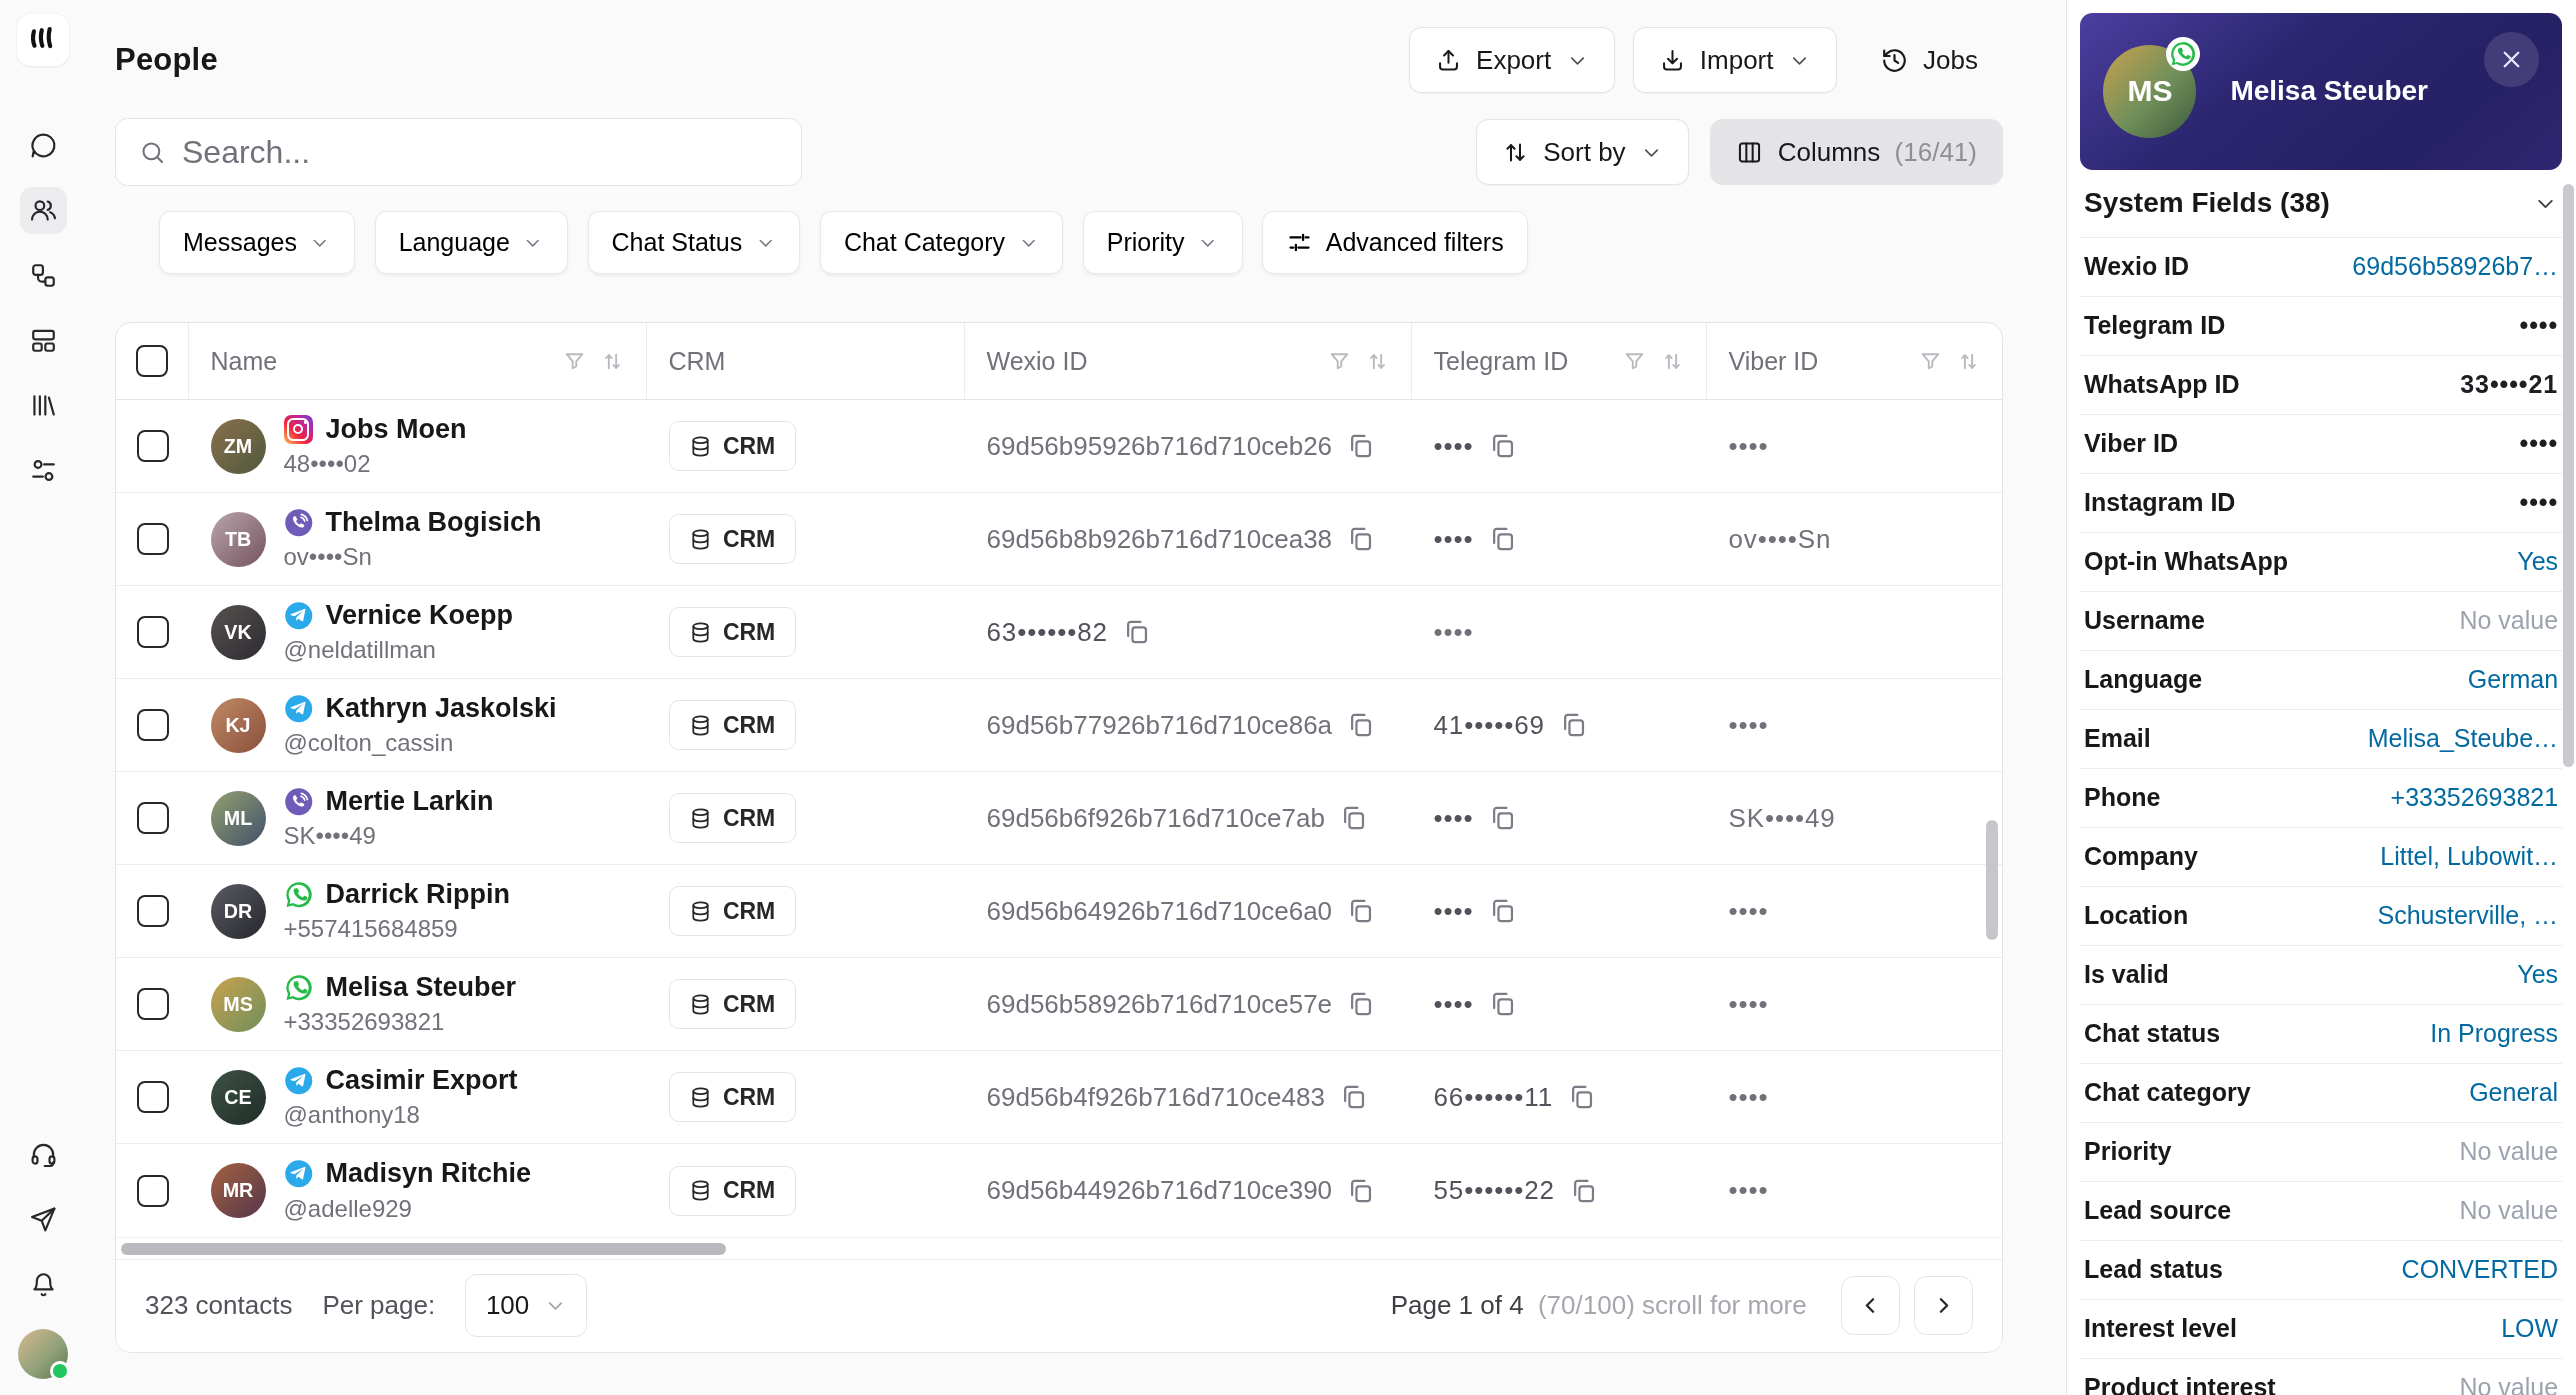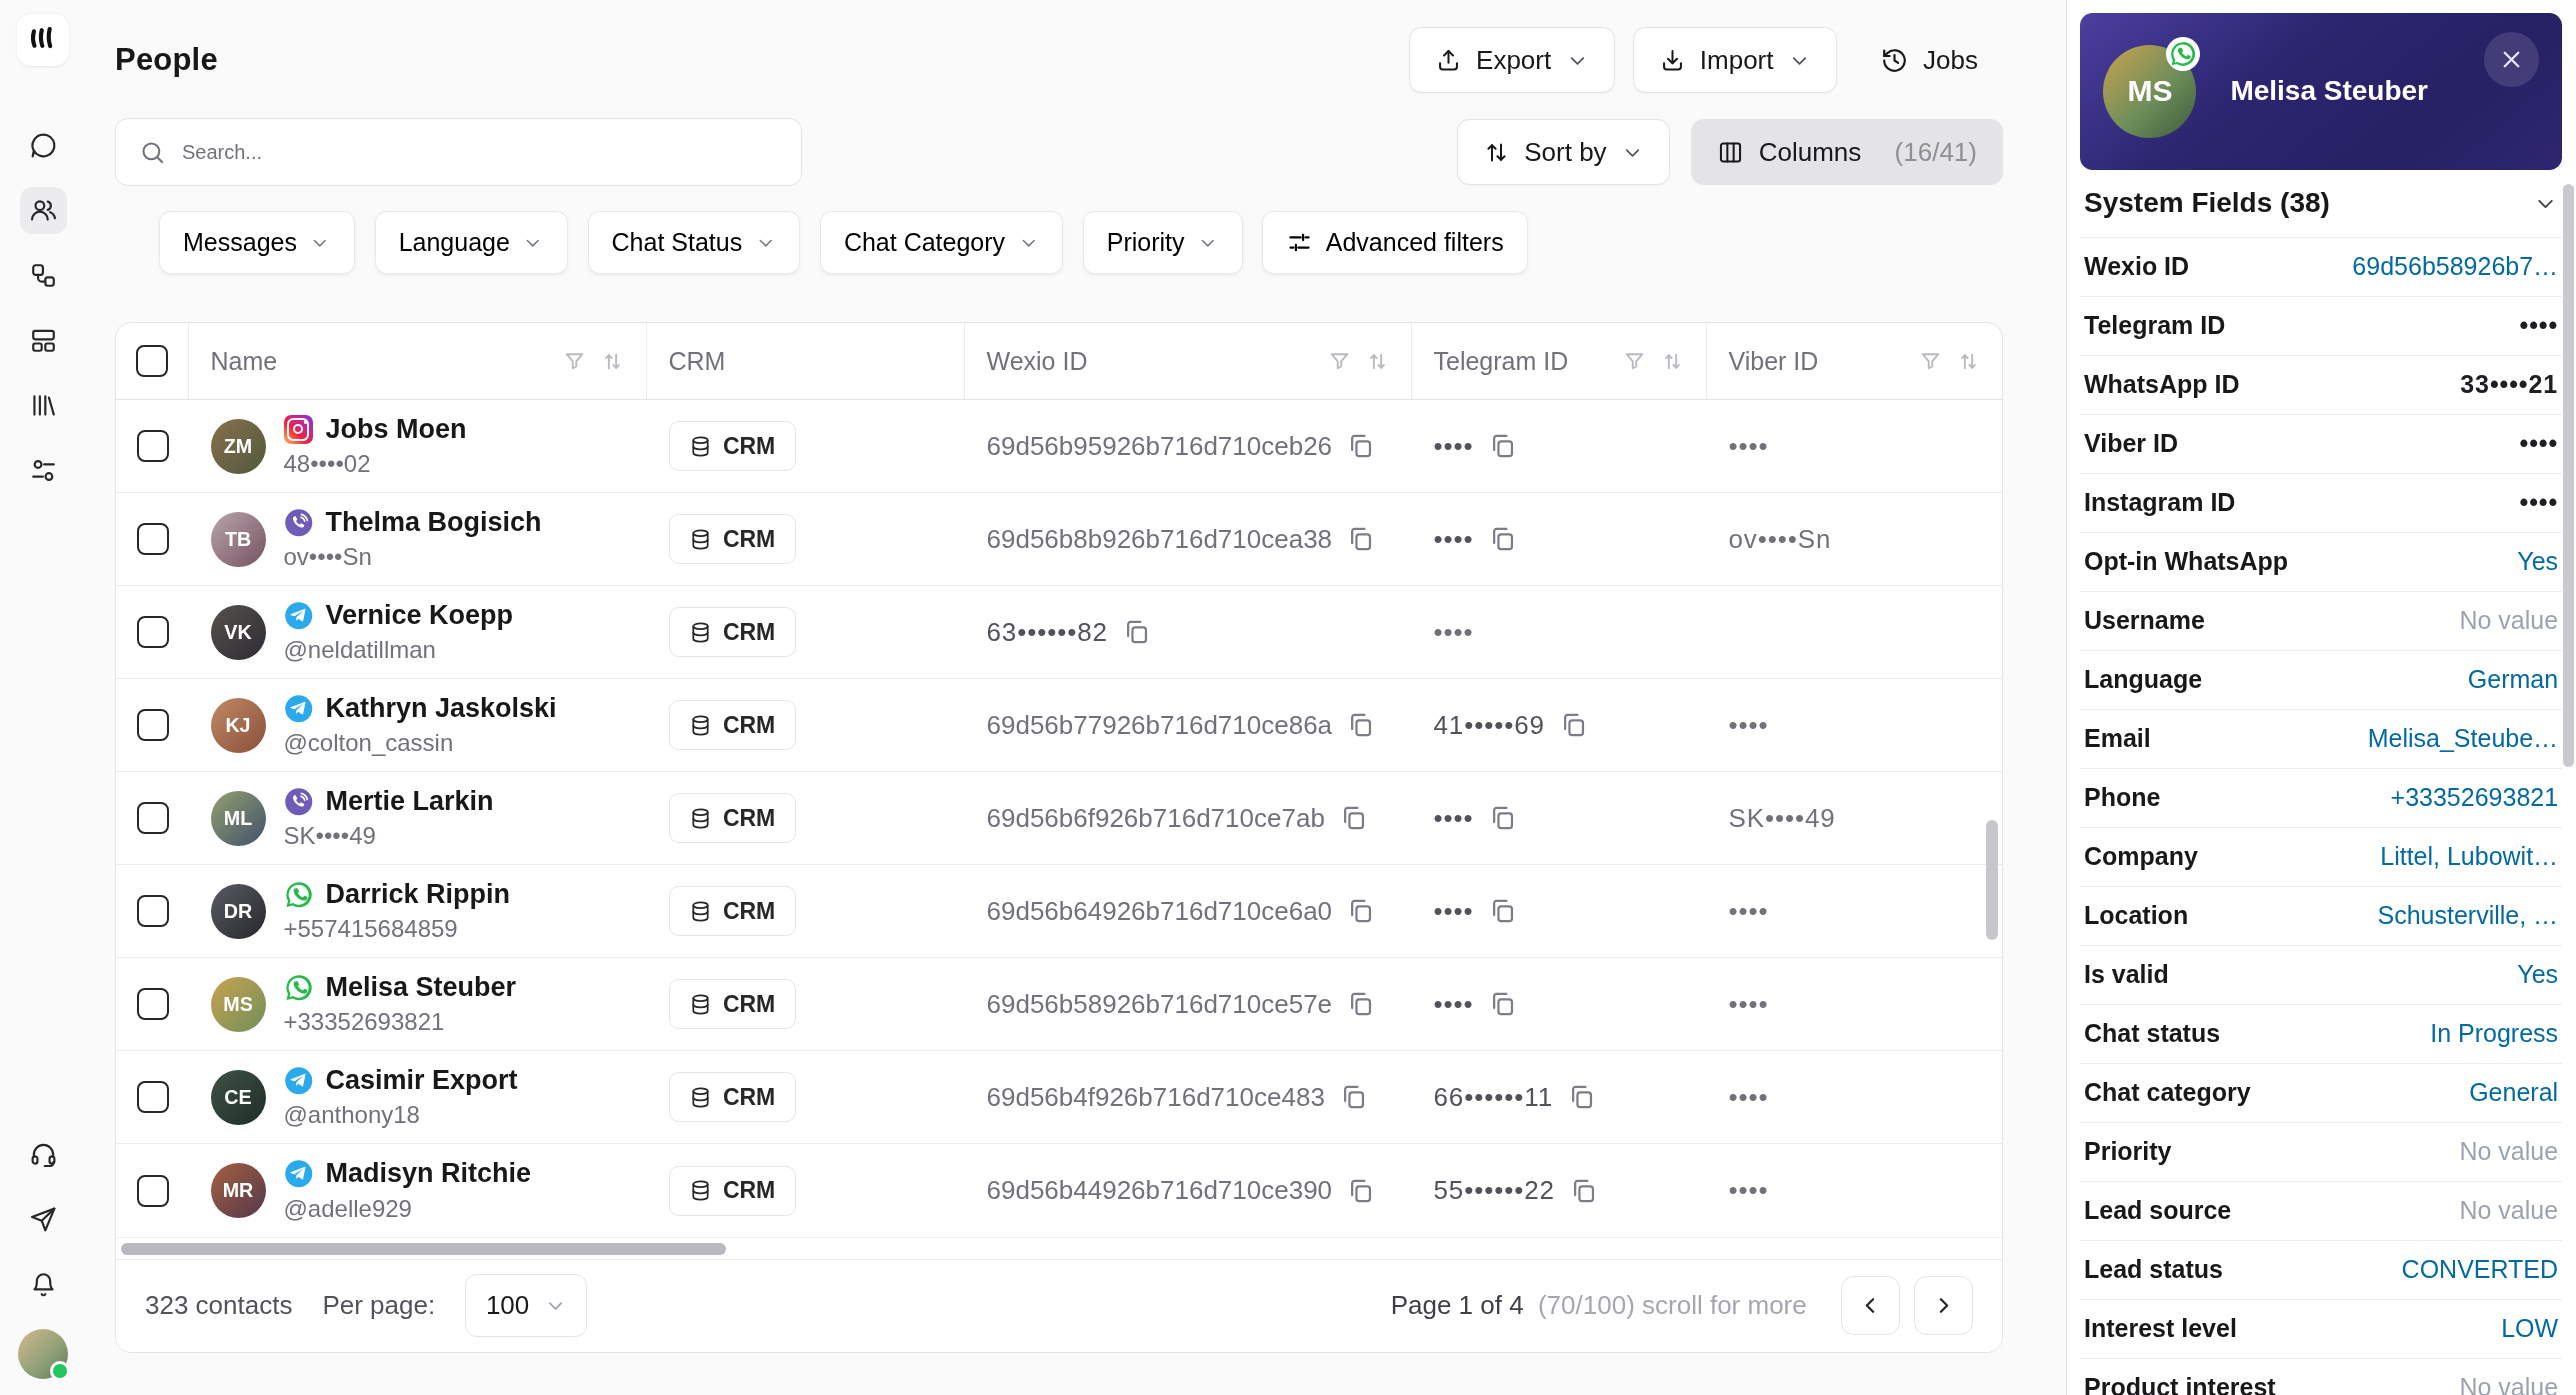--- a/index.html
+++ b/index.html
@@ -31,26 +31,26 @@
   .topbar-right { display:flex; align-items:center; gap:18px; }
   .btn { display:inline-flex; align-items:center; gap:14.3px; height:66px; padding:0 25px;
          background:#fff; border:1.3px solid #e4e4e7; border-radius:12.5px; font-size:26px;
          font-weight:500; color:#18181b; cursor:pointer; box-shadow:0 0.9px 1.8px rgba(0,0,0,.04); }
   .btn .chev { color:#52525b; }
   .btn.ghost { border:none; background:transparent; box-shadow:none; }
 
   .toolbar { display:flex; align-items:center; justify-content:space-between; margin-top:5.4px; }
   .search { display:flex; align-items:center; gap:16px; width:687px; height:68px; background:#fff;
             border:1.3px solid #e4e4e7; border-radius:12.5px; padding:0 23px; color:#71717a; }
-  .search input { border:none; outline:none; flex:1; font:inherit; font-size:20px; color:#000000;
+  .search input { border:none; outline:none; flex:1; font:inherit; font-size:32px; color:#000000;
                   background:transparent; }
   .search input::placeholder { color:#71717a; }
   .toolbar-right { display:flex; align-items:center; gap:21.5px; }
   .btn.cols { background:#e4e4e7; border-color:#e4e4e7; box-shadow:none; }
-  .cols-count { color:#8e8e96; font-weight:400;margin-left:19px; }
+  .cols-count { color:#8e8e96; font-weight:400; }
 
   .filters { display:flex; align-items:center; gap:19.7px; margin-top:25px;padding-left:44px; }
   .chip { display:inline-flex; align-items:center; gap:12.5px; height:63px; padding:0 23px; background:#fff;
           border:1.3px solid #e8e8ea; border-radius:11.6px; font-size:25px; font-weight:500; cursor:pointer;
           box-shadow:0 1.8px 3.6px rgba(0,0,0,.05); }
   .chip .chev { color:#7a7a85; }
 
   
   .card { position:relative; margin-top:48px; background:#fff; border:1.3px solid #e4e4e7;
           border-radius:16px; overflow:hidden; display:flex; flex-direction:column; }

